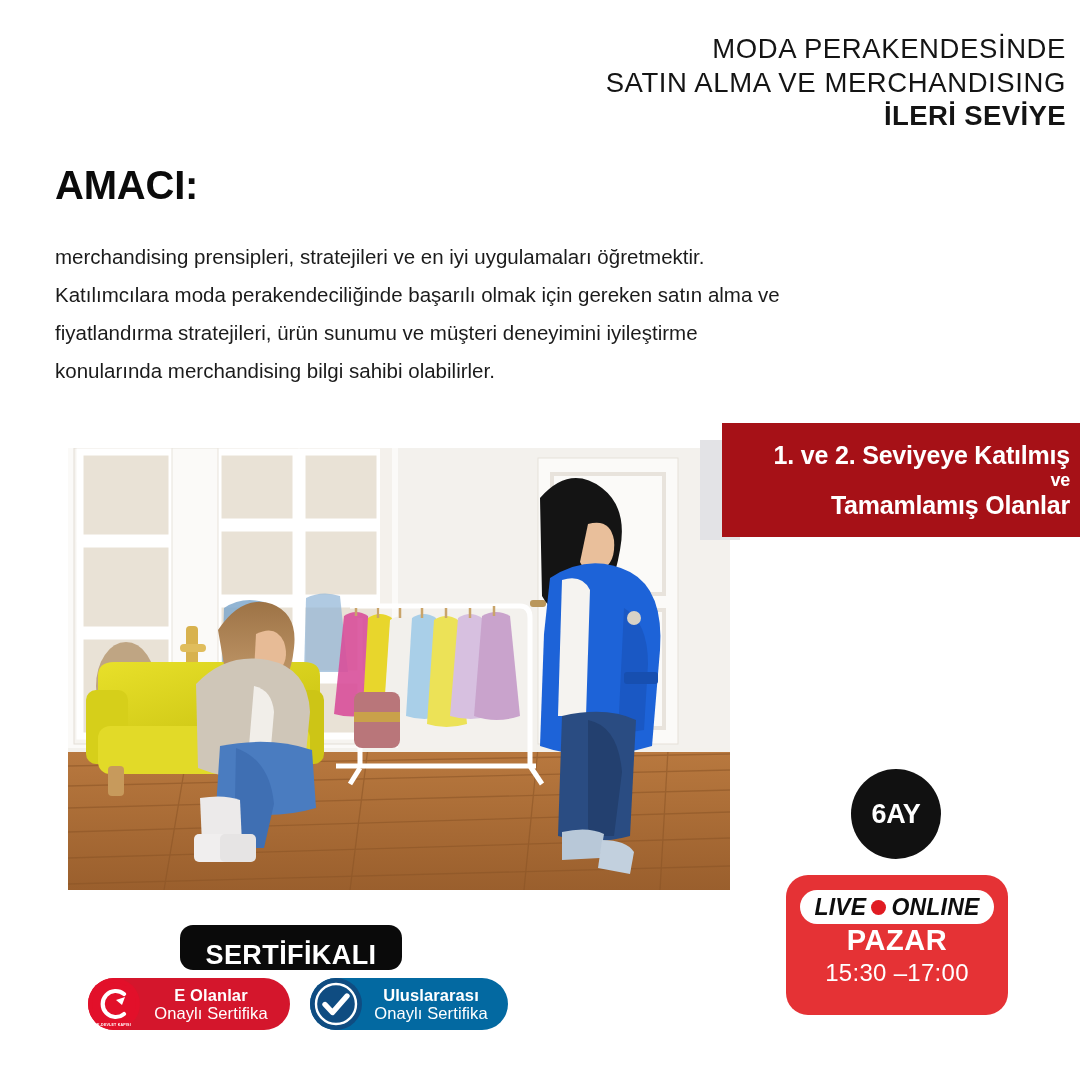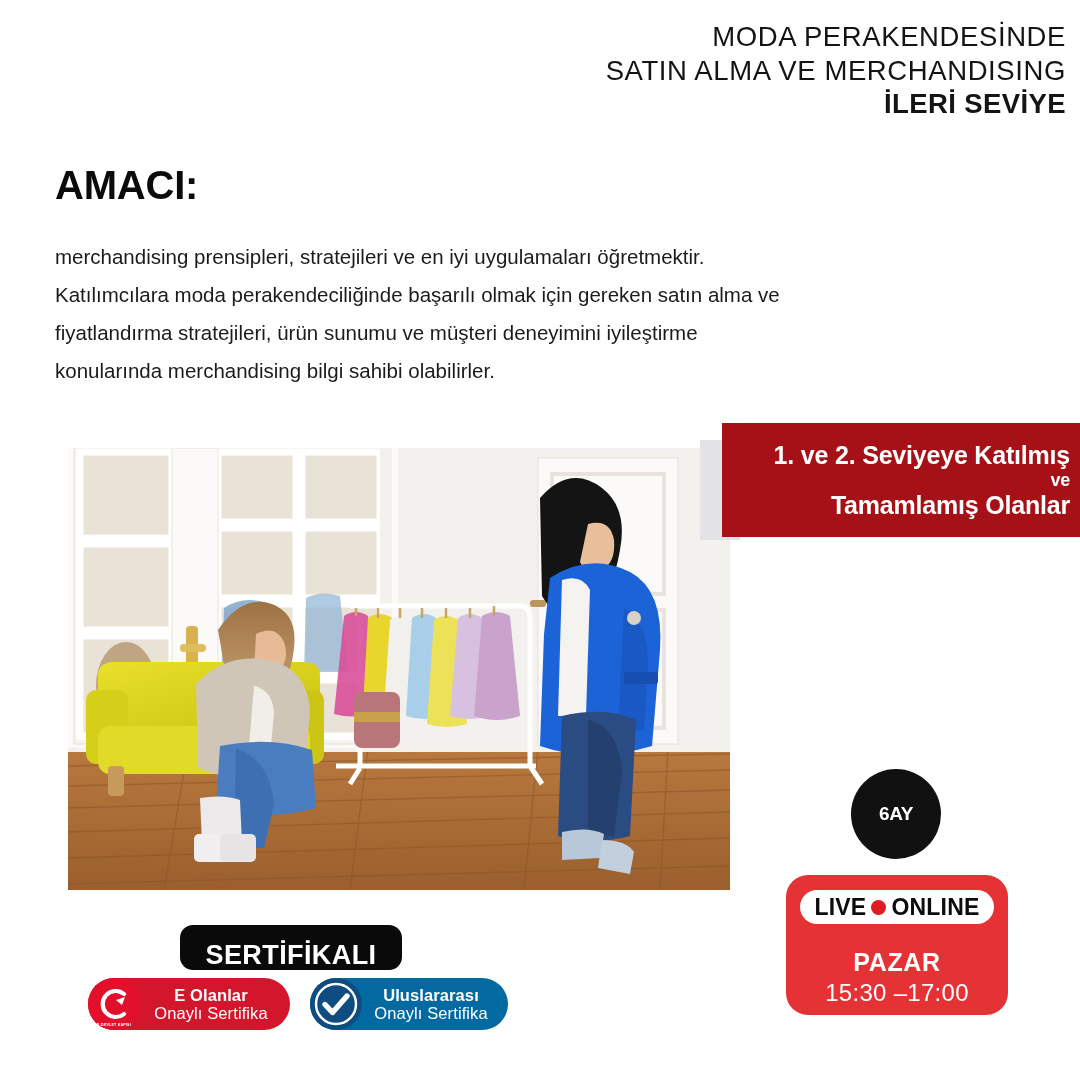--- a/index.html
+++ b/index.html
@@ -9,21 +9,21 @@
     font-family:"Liberation Sans", sans-serif;
     overflow:hidden;
     position:relative;
     color:#101010;
     -webkit-font-smoothing:antialiased;
   }
   .stage{position:absolute;left:0;top:0;width:1080px;height:1080px;}
 
   
   .header{
-    position:absolute;right:14px;top:20px;
+    position:absolute;right:14px;top:32px;
     text-align:right;line-height:1.22;
   }
   .header .hl{
     display:block;font-size:27.5px;letter-spacing:.6px;
     font-weight:400;color:#141414;white-space:nowrap;
   }
   .header .hl.strong{font-weight:700;letter-spacing:.4px;font-size:27.5px;}
 
   
   .amaci{
@@ -63,40 +63,40 @@
     display:block;font-weight:700;font-size:25px;line-height:31px;
     letter-spacing:-.2px;white-space:nowrap;
   }
   .banner .bl.small{font-size:18px;line-height:19px;}
 
   
   .months{
     position:absolute;left:851px;top:769px;width:90px;height:90px;
     border-radius:50%;background:#111111;color:#ffffff;
     display:flex;align-items:center;justify-content:center;
-    font-size:19px;font-weight:700;letter-spacing:-.4px;
+    font-size:27px;font-weight:700;letter-spacing:-.4px;
   }
 
   
   .live-card{
     position:absolute;left:786px;top:875px;width:222px;height:140px;
     background:#e53235;border-radius:22px;
     display:flex;flex-direction:column;align-items:center;
     padding-top:15px;box-sizing:border-box;
   }
   .live-pill{
     background:#ffffff;border-radius:999px;
     height:34px;min-width:180px;
     display:flex;align-items:center;justify-content:center;gap:5px;
     padding:0 14px;box-sizing:border-box;
   }
-  .live-pill .lw{font-size:23px;font-weight:700;color:#0d0d0d;letter-spacing:.2px;}
+  .live-pill .lw{font-size:23px;font-weight:700;color:#0d0d0d;letter-spacing:.2px;font-style:italic;}
   .live-dot{width:15px;height:15px;border-radius:50%;background:#e01b22;display:block;}
   .live-day{
-    margin-top:24px;font-size:25px;font-weight:700;color:#ffffff;letter-spacing:.6px;
+    margin-top:0;font-size:29px;font-weight:700;color:#ffffff;letter-spacing:.6px;
   }
   .live-time{
     margin-top:2px;font-size:24px;font-weight:400;color:#ffffff;letter-spacing:.3px;
   }
 
   
   .sertifikali{
     position:absolute;left:180px;top:925px;width:222px;height:45px;
     background:#0a0a0a;border-radius:13px;
     display:flex;align-items:center;justify-content:center;

